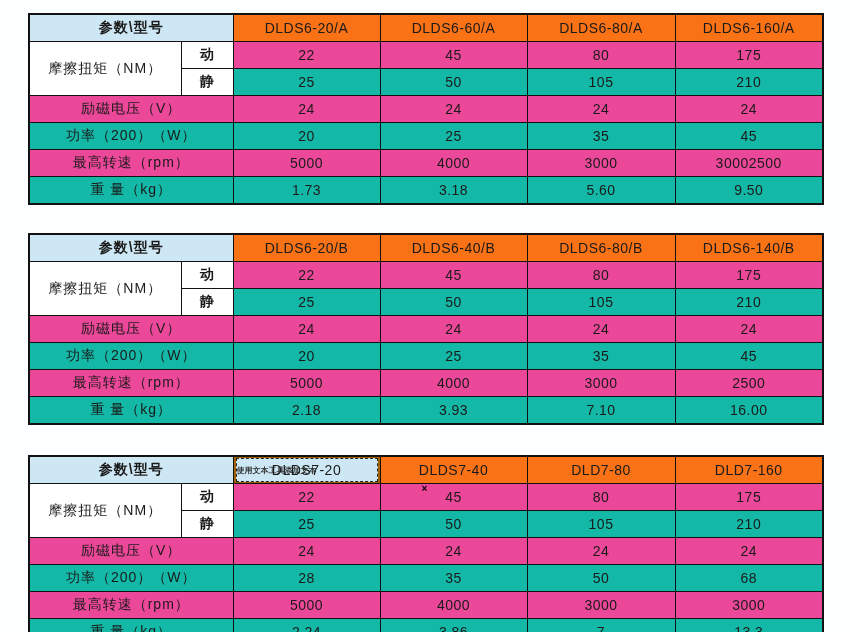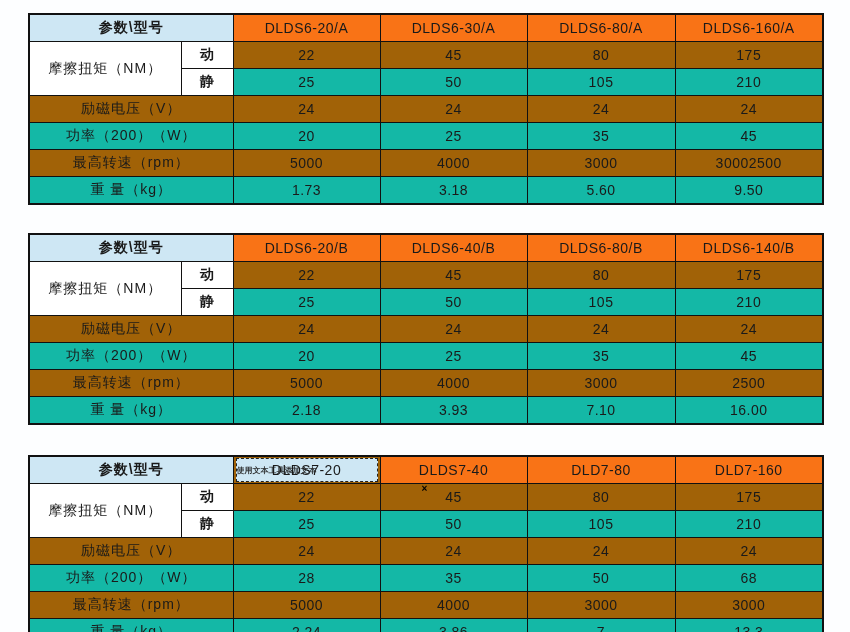--- a/index.html
+++ b/index.html
@@ -12,21 +12,21 @@
     border:2px solid #111;background:#fff;
   }
   .t1{margin-top:13px;} .t2{margin-top:28px;} .t3{margin-top:30px;}
   table.spec td{
     border:1px solid #111;height:26px;text-align:center;vertical-align:middle;
     font-size:14px;padding:0;overflow:hidden;white-space:nowrap;
   }
   td.hdr{background:#cee7f4;font-weight:bold;letter-spacing:1px;}
   td.model{background:#f97316;font-weight:500;letter-spacing:.5px;}
   tr.blue td{background:#14b8a6;}
-  tr.white td{background:#a16207;}
+  tr.white td{background:#ec4899;}
   td.lbl{font-weight:normal;letter-spacing:1px;}
   td.sub{font-size:12px;font-weight:bold;background:#ffffff !important;}
   td.torq{background:#ffffff !important;}
   td.val{letter-spacing:.5px;}
   
   td.editcell{background:#a16207;padding:0;}
   .editbox{
     position:relative;margin:1px 2px;height:22px;border:1px dashed #222;
     display:flex;align-items:center;justify-content:center;background:#cee7f4;
   }
@@ -53,21 +53,21 @@
         <col style="width:52px">
         <col style="width:147px">
         <col style="width:147px">
         <col style="width:148px">
         <col style="width:148px">
       </colgroup>
     <tbody>
         <tr>
       <td colspan="2" class="hdr">参数\型号</td>
       <td class="model">DLDS6-20/A</td>
-      <td class="model">DLDS6-30/A</td>
+      <td class="model">DLDS6-60/A</td>
       <td class="model">DLDS6-80/A</td>
       <td class="model">DLDS6-160/A</td>
     </tr>
     <tr class="white">
       <td rowspan="2" class="lbl torq">摩擦扭矩（NM）</td>
       <td class="sub">动</td>
       <td class="val">22</td>
       <td class="val">45</td>
       <td class="val">80</td>
       <td class="val">175</td>

